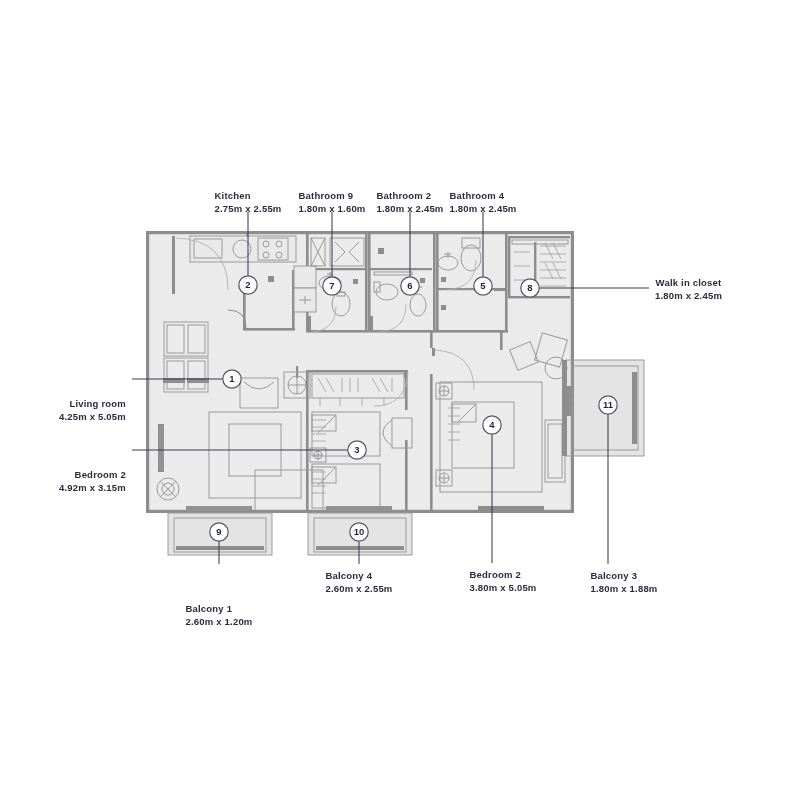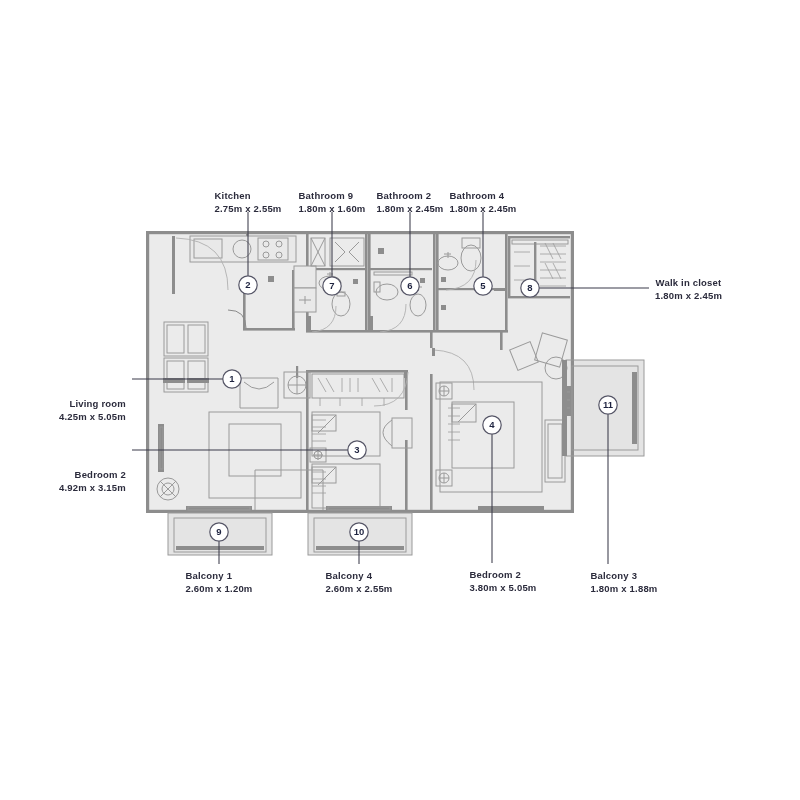--- a/index.html
+++ b/index.html
@@ -376,21 +376,21 @@
         <span class="ln">1.80m x 2.45m</span>
       </div>
       <div class="callout-label ctr" style="top: 190px; left: 332px;">
         <span class="ln">Bathroom 9</span>
         <span class="ln">1.80m x 1.60m</span>
       </div>
       <div class="callout-label rgt" style="top: 277px; left: 655px;">
         <span class="ln">Walk in closet</span>
         <span class="ln">1.80m x 2.45m</span>
       </div>
-      <div class="callout-label ctr" style="top: 570px; left: 219px;">
+      <div class="callout-label ctr" style="top: 603px; left: 219px;">
         <span class="ln">Balcony 1</span>
         <span class="ln">2.60m x 1.20m</span>
       </div>
       <div class="callout-label ctr" style="top: 570px; left: 359px;">
         <span class="ln">Balcony 4</span>
         <span class="ln">2.60m x 2.55m</span>
       </div>
       <div class="callout-label ctr" style="top: 570px; left: 624px;">
         <span class="ln">Balcony 3</span>
         <span class="ln">1.80m x 1.88m</span>

